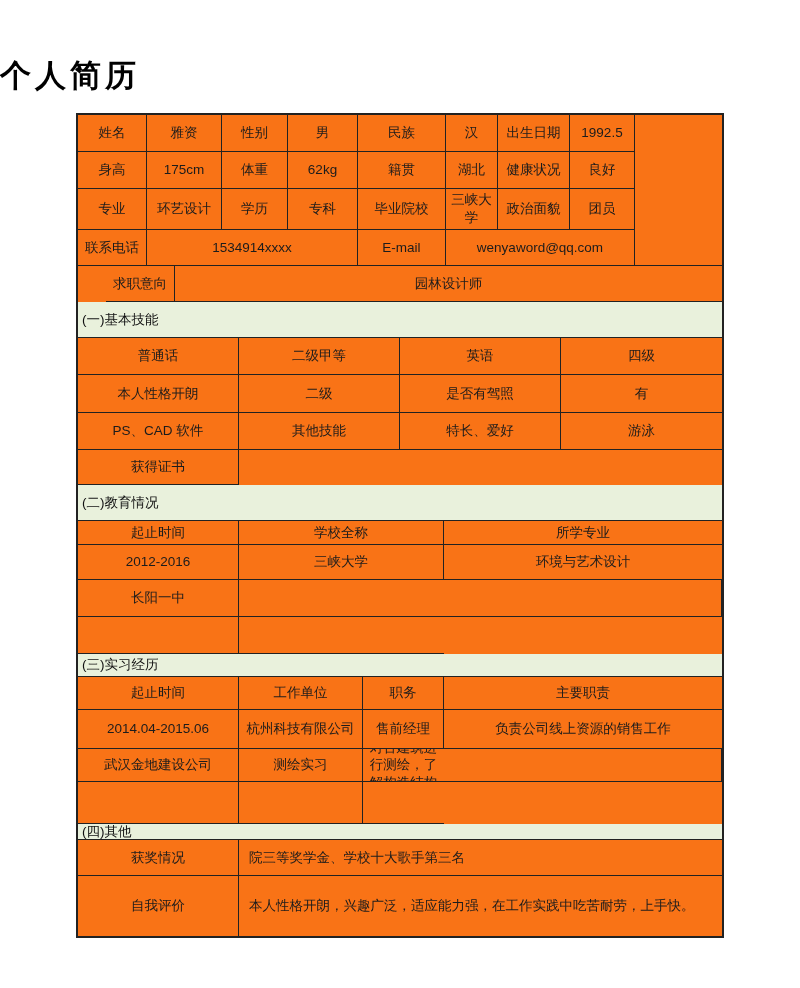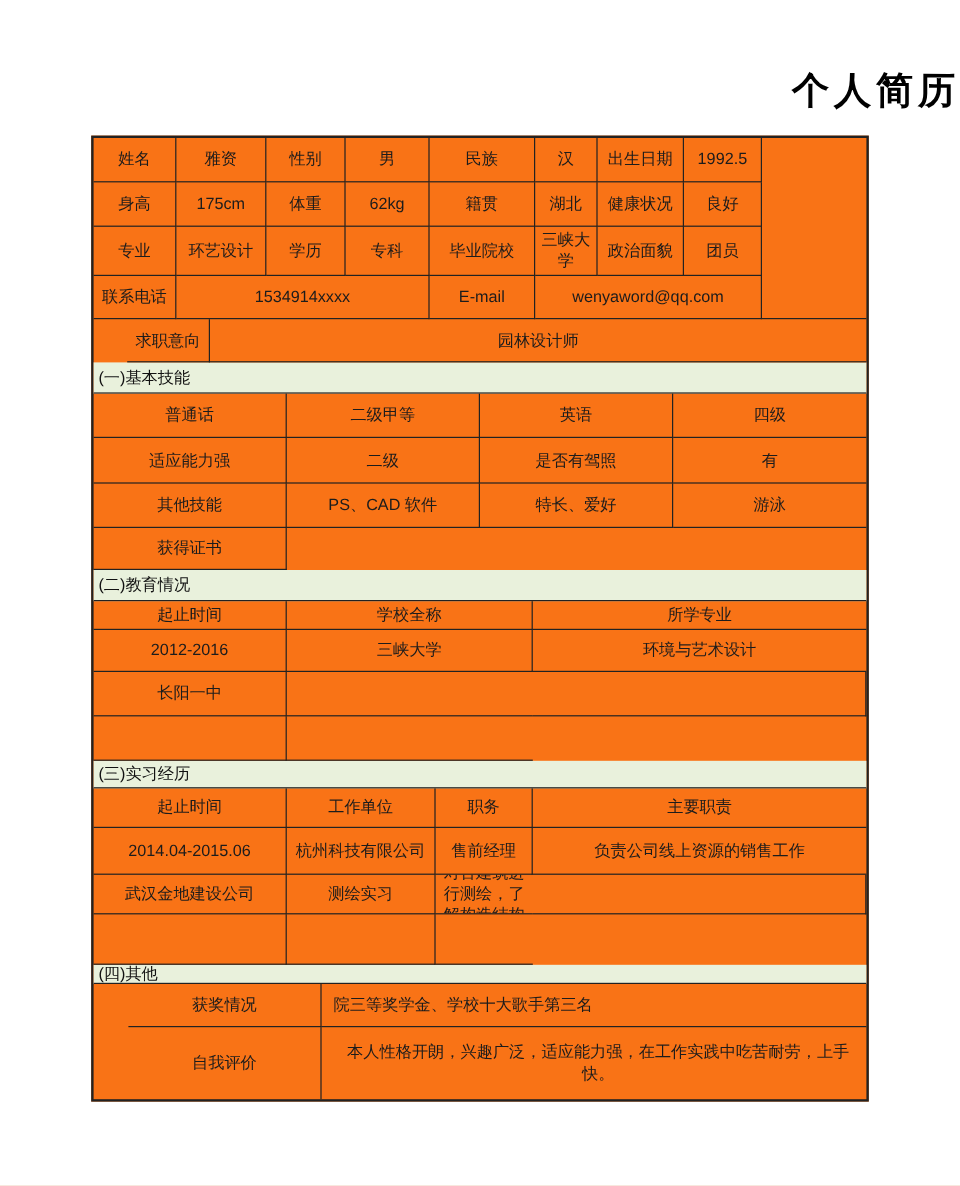--- a/index.html
+++ b/index.html
@@ -10,21 +10,21 @@
   }
   *{box-sizing:border-box;margin:0;padding:0;}
   html,body{background:#f3f3f3;}
   body{font-family:"Liberation Sans","DejaVu Sans",sans-serif;color:var(--text);}
   .page{
     position:relative;width:800px;height:988px;background:var(--page-bg);
     margin:0 auto;overflow:hidden;
   }
   .doc-title{
     position:absolute;top:55px;left:0;width:100%;
-    text-align:right;font-family:"DejaVu Serif","Liberation Serif",serif;
+    text-align:left;font-family:"DejaVu Serif","Liberation Serif",serif;
     font-size:31px;font-weight:700;letter-spacing:4px;color:#000;
   }
   .resume-table{
     position:absolute;left:76px;top:113px;width:648px;
     border:2px solid var(--border);background:#f97316;
   }
   .grid{display:grid;}
   .cell{
     display:flex;align-items:center;justify-content:center;text-align:center;
     font-size:13.5px;line-height:1.3;
@@ -38,39 +38,39 @@
   
   .block-top{grid-template-columns:69px 75px 66px 70px 88px 52px 72px 65px auto;
              grid-template-rows:37px 37px 41px 36px;}
   .photo-cell{grid-column:9;grid-row:1/5;}
   .span-2-5{grid-column:2/5;}
   .span-6-9{grid-column:6/9;}
   
   .block-objective{grid-template-columns:69px auto;grid-template-rows:36px;margin-left:28px;}
   
   .section-bar{
-    height:26px;display:flex;align-items:center;
+    height:36px;display:flex;align-items:center;
     background:var(--section-bg);
     border-bottom:1px solid var(--border);
     font-size:13.5px;padding-left:4px;font-weight:400;color:#111;
   }
   .section-bar.tall{height:23px;}
   .section-bar.short{height:16px;}
   
   .block-skills{grid-template-columns:161px 161px 161px auto;
                 grid-template-rows:37px 38px 37px;}
   .block-cert{grid-template-columns:161px auto;grid-template-rows:35px;}
   
   .block-edu-h{grid-template-columns:161px 205px auto;grid-template-rows:24px;}
   .block-edu{grid-template-columns:161px 205px auto;grid-template-rows:35px 37px 37px;}
   
   .block-intern-h{grid-template-columns:161px 124px 81px auto;grid-template-rows:33px;}
   .block-intern{grid-template-columns:161px 124px 81px auto;grid-template-rows:39px 33px 42px;}
   
-  .block-other{grid-template-columns:161px auto;grid-template-rows:36px 60px;padding-left:29px;}
+  .block-other{grid-template-columns:161px auto;grid-template-rows:36px 60px;}
 </style>
 </head>
 <body>
 
 <div class="page">
 
   <div class="doc-title">个人简历</div>
 
   <div class="resume-table">
 
@@ -115,27 +115,27 @@
       <div class="cell no-r">园林设计师</div>
     </div>
 
     <div class="section-bar">(一)基本技能</div>
     <div class="grid block-skills">
       <div class="cell">普通话</div>
       <div class="cell">二级甲等</div>
       <div class="cell">英语</div>
       <div class="cell no-r">四级</div>
 
-      <div class="cell">适应能力强</div>
+      <div class="cell">本人性格开朗</div>
       <div class="cell">二级</div>
       <div class="cell">是否有驾照</div>
       <div class="cell no-r">有</div>
 
+      <div class="cell">PS、CAD 软件</div>
       <div class="cell">其他技能</div>
-      <div class="cell">PS、CAD 软件</div>
       <div class="cell">特长、爱好</div>
       <div class="cell no-r">游泳</div>
     </div>
     <div class="grid block-cert">
       <div class="cell">获得证书</div>
     </div>
 
     <div class="section-bar">(二)教育情况</div>
     <div class="grid block-edu-h">
       <div class="cell">起止时间</div>

